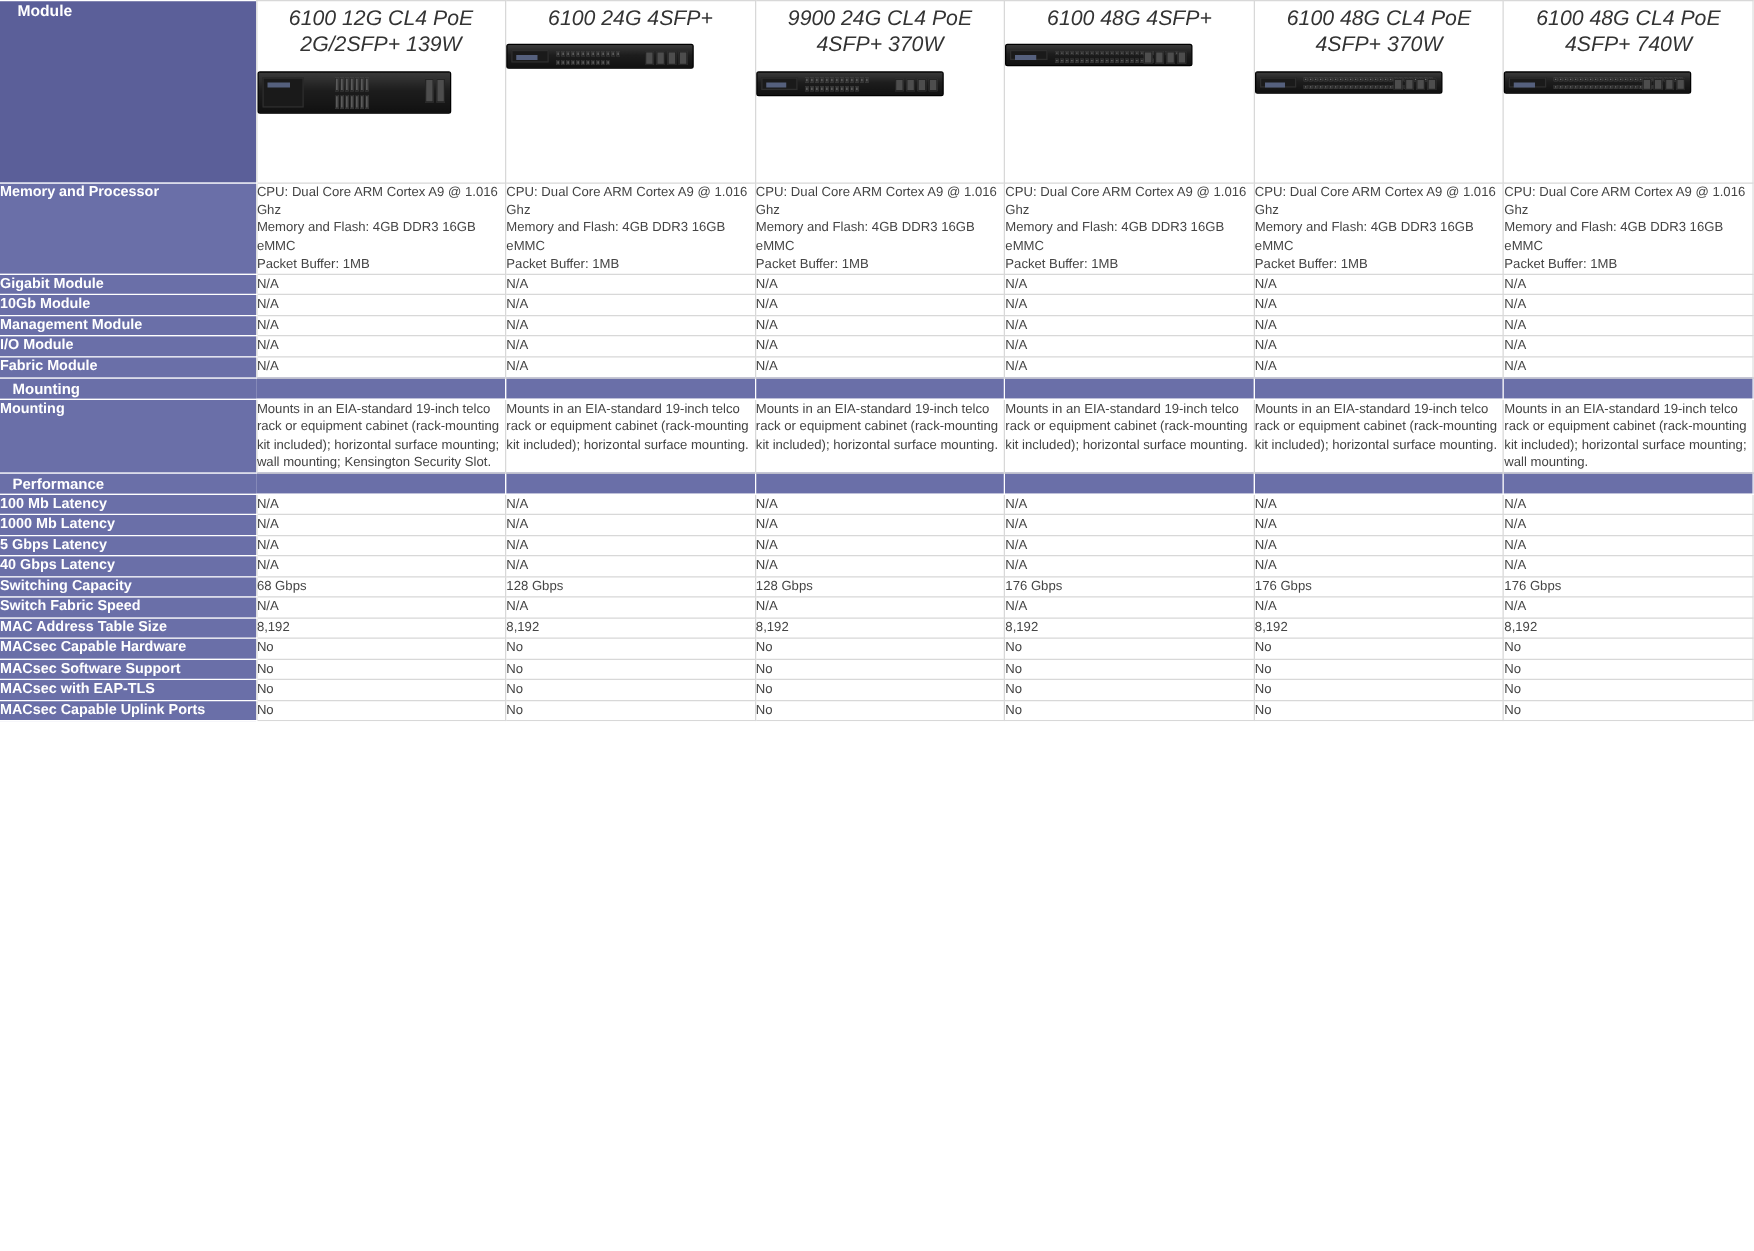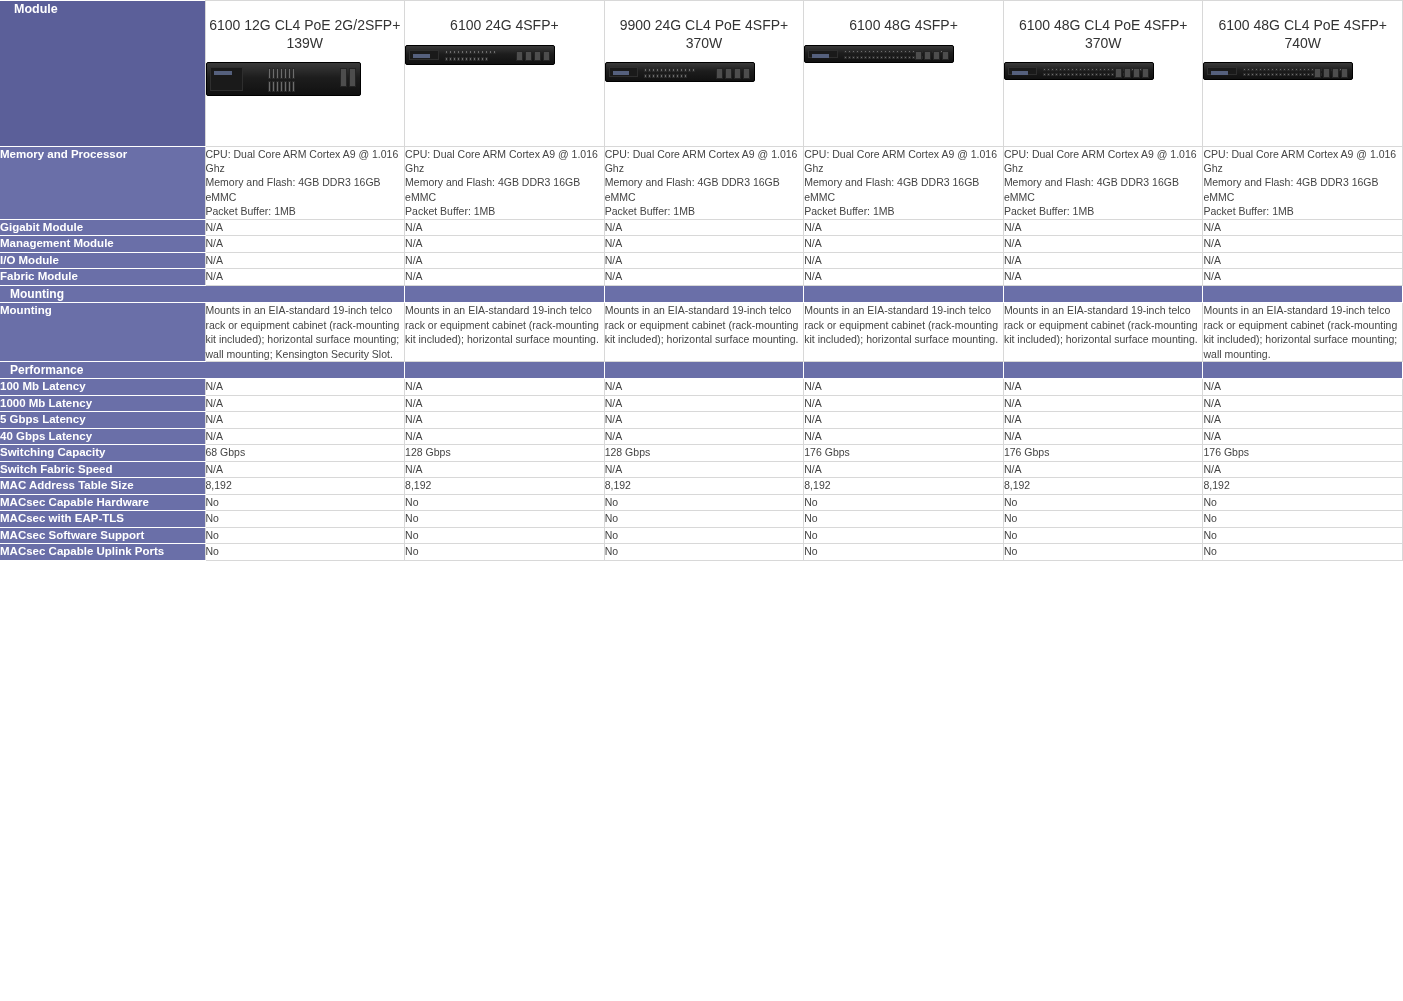--- a/index.html
+++ b/index.html
@@ -71,25 +71,26 @@
     background: #ffffff;
     border-bottom: 1px solid #d8d8d8;
     border-right: 1px solid #d8d8d8;
     border-top: 1px solid #d8d8d8;
     padding: 4px 6px 8px 6px;
     text-align: left;
     vertical-align: top;
   }
   td.product-cell.first-data { border-left: 1px solid #d8d8d8; }
   .product-title {
-    font-size: 14px;
+    font-size: 17px;
     color: #333333;
-    margin: 16px 0 10px 0;
+    margin: 3px 0 10px 0;
     line-height: 1.25;
     text-align: center;
+    font-style: italic;
   }
   .switch-img {
     margin: 0 auto;
     display: block;
   }
   .multiline { white-space: pre-line; }
 
   
   .sw {
     position: relative;
@@ -485,20 +486,29 @@
       <tr>
         <td class="label-cell">Gigabit Module</td>
         <td class="data-cell multiline first-data">N/A</td>
         <td class="data-cell multiline">N/A</td>
         <td class="data-cell multiline">N/A</td>
         <td class="data-cell multiline">N/A</td>
         <td class="data-cell multiline">N/A</td>
         <td class="data-cell multiline">N/A</td>
       </tr>
       <tr>
+        <td class="label-cell">10Gb Module</td>
+        <td class="data-cell multiline first-data">N/A</td>
+        <td class="data-cell multiline">N/A</td>
+        <td class="data-cell multiline">N/A</td>
+        <td class="data-cell multiline">N/A</td>
+        <td class="data-cell multiline">N/A</td>
+        <td class="data-cell multiline">N/A</td>
+      </tr>
+      <tr>
         <td class="label-cell">Management Module</td>
         <td class="data-cell multiline first-data">N/A</td>
         <td class="data-cell multiline">N/A</td>
         <td class="data-cell multiline">N/A</td>
         <td class="data-cell multiline">N/A</td>
         <td class="data-cell multiline">N/A</td>
         <td class="data-cell multiline">N/A</td>
       </tr>
       <tr>
         <td class="label-cell">I/O Module</td>
@@ -611,30 +621,30 @@
       <tr>
         <td class="label-cell">MACsec Capable Hardware</td>
         <td class="data-cell multiline first-data">No</td>
         <td class="data-cell multiline">No</td>
         <td class="data-cell multiline">No</td>
         <td class="data-cell multiline">No</td>
         <td class="data-cell multiline">No</td>
         <td class="data-cell multiline">No</td>
       </tr>
       <tr>
+        <td class="label-cell">MACsec Software Support</td>
+        <td class="data-cell multiline first-data">No</td>
+        <td class="data-cell multiline">No</td>
+        <td class="data-cell multiline">No</td>
+        <td class="data-cell multiline">No</td>
+        <td class="data-cell multiline">No</td>
+        <td class="data-cell multiline">No</td>
+      </tr>
+      <tr>
         <td class="label-cell">MACsec with EAP-TLS</td>
-        <td class="data-cell multiline first-data">No</td>
-        <td class="data-cell multiline">No</td>
-        <td class="data-cell multiline">No</td>
-        <td class="data-cell multiline">No</td>
-        <td class="data-cell multiline">No</td>
-        <td class="data-cell multiline">No</td>
-      </tr>
-      <tr>
-        <td class="label-cell">MACsec Software Support</td>
         <td class="data-cell multiline first-data">No</td>
         <td class="data-cell multiline">No</td>
         <td class="data-cell multiline">No</td>
         <td class="data-cell multiline">No</td>
         <td class="data-cell multiline">No</td>
         <td class="data-cell multiline">No</td>
       </tr>
       <tr>
         <td class="label-cell">MACsec Capable Uplink Ports</td>
         <td class="data-cell multiline first-data">No</td>

